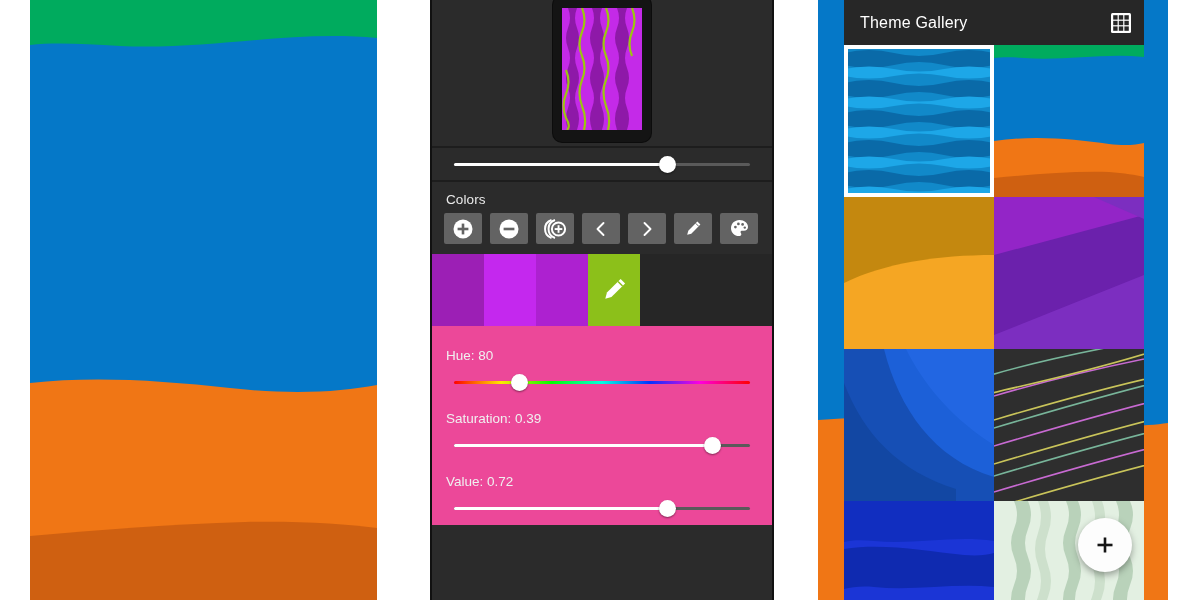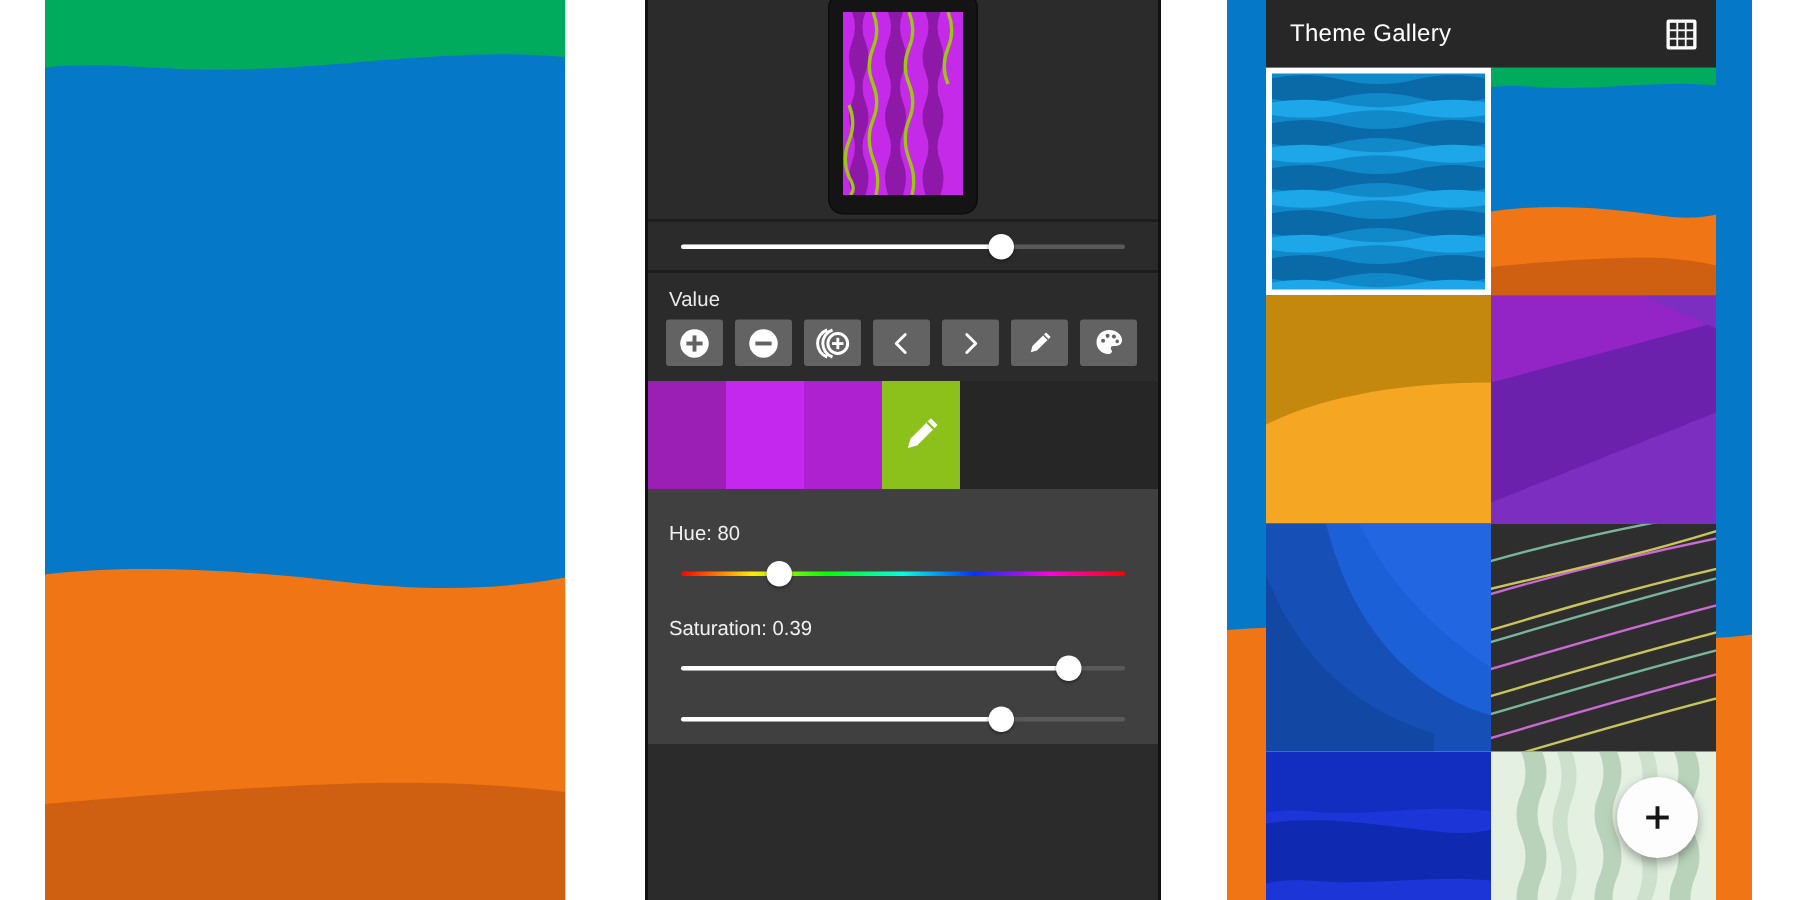--- a/index.html
+++ b/index.html
@@ -40,21 +40,21 @@
   .tool-btn{width:38px;height:31px;background:#636363;border-radius:2px;
             display:flex;align-items:center;justify-content:center;}
   .tool-btn svg{display:block;}
 
   .swatch-strip{display:flex;height:72px;background:#262626;}
   .swatch{width:52px;height:72px;position:relative;}
   .swatch.selected{box-shadow:inset 0 0 0 0 #fff;}
   .swatch .pencil{position:absolute;left:50%;top:50%;transform:translate(-50%,-50%);}
   .swatch-rest{flex:1;background:#262626;}
 
-  .hsv-section{background:#404040;padding-top:10px;}
+  .hsv-section{background:#ec4899;padding-top:10px;}
   .hsv-label{color:#f0f0f0;font-size:13.5px;padding:12px 0 2px 14px;}
   .hsv-slider-wrap{height:34px;display:flex;align-items:center;}
 
   
   #gallery-panel{left:818px;top:0;width:350px;height:600px;}
   .gallery-bg{position:absolute;inset:0;}
   .gallery-bg svg{display:block;width:100%;height:100%;}
   .gallery-inner{position:absolute;left:26px;top:0;width:300px;height:600px;}
   .gallery-appbar{position:relative;height:45px;background:#272727;display:flex;align-items:center;
                   padding:0 12px 0 16px;box-sizing:border-box;}
@@ -113,21 +113,21 @@
       <div class="slider">
         <div class="track"></div>
         <div class="fill" id="scale-fill" style="width: 72%;"></div>
         <div class="thumb" id="scale-thumb" style="left: 72%;"></div>
       </div>
     </div>
 
     <div class="divider"></div>
 
     <div class="colors-section">
-      <div class="colors-label">Value</div>
+      <div class="colors-label">Colors</div>
       <div class="tool-row">
 
         <div class="tool-btn">
           <svg width="22" height="22" viewBox="0 0 22 22">
             <circle cx="11" cy="11" r="9.5" fill="#fff"></circle>
             <rect x="9.7" y="5.6" width="2.6" height="10.8" fill="#636363"></rect>
             <rect x="5.6" y="9.7" width="10.8" height="2.6" fill="#636363"></rect>
           </svg>
         </div>
 
@@ -205,20 +205,21 @@
 
       <div class="hsv-label">Saturation: 0.39</div>
       <div class="hsv-slider-wrap">
         <div class="slider">
           <div class="track"></div>
           <div class="fill" id="sat-fill" style="width: 87%;"></div>
           <div class="thumb" id="sat-thumb" style="left: 87%;"></div>
         </div>
       </div>
 
+      <div class="hsv-label">Value: 0.72</div>
       <div class="hsv-slider-wrap">
         <div class="slider">
           <div class="track"></div>
           <div class="fill" id="val-fill" style="width: 72%;"></div>
           <div class="thumb" id="val-thumb" style="left: 72%;"></div>
         </div>
       </div>
 
     </div>
   </div>

